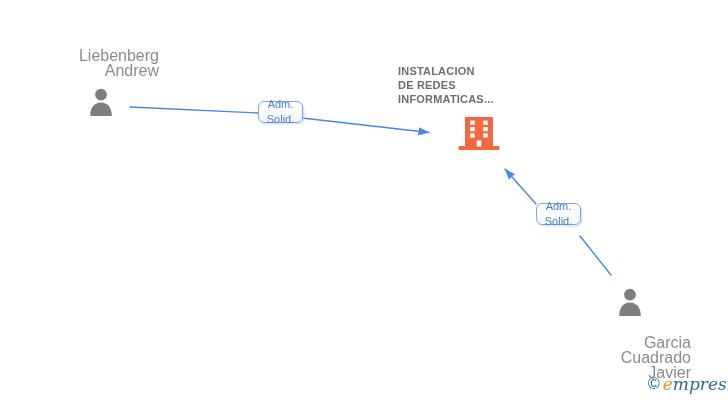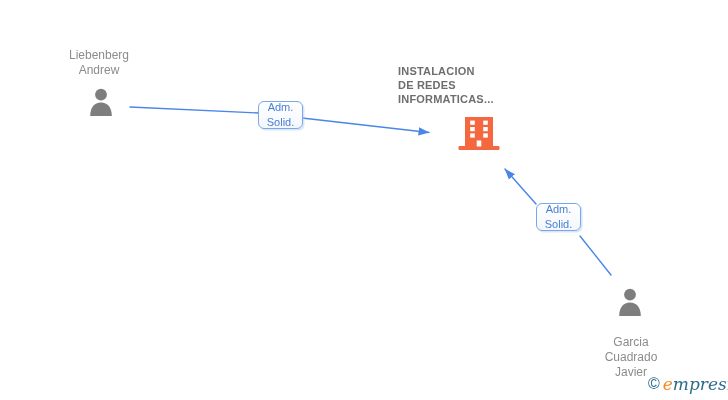--- a/index.html
+++ b/index.html
@@ -18,22 +18,22 @@
   #edge-layer {
     position: absolute;
     left: 0;
     top: 0;
     z-index: 1;
   }
   .node-label {
     position: absolute;
     z-index: 3;
     width: 120px;
-    text-align: center;
-    font-size: 12px;
+    text-align: right;
+    font-size: 16px;
     line-height: 15px;
     color: #8C8C8C;
     white-space: pre-line;
     cursor: pointer;
   }
   #lbl-liebenberg { left: 39px;  top: 48px;  }
   #lbl-garcia     { left: 571px; top: 323px; margin-top: 12px; }
   .company-title {
     position: absolute;
     z-index: 3;
@@ -54,21 +54,21 @@
     z-index: 3;
     cursor: pointer;
   }
   #person-1   { left: 87px;  top: 88px;  }
   #person-2   { left: 616px; top: 288px; }
   #building-1 { left: 458px; top: 117px; }
   .edge-box {
     position: absolute;
     z-index: 2;
     width: 45px;
-    height: 28px;
+    height: 22px;
     box-sizing: border-box;
     border: 1.5px solid #7AA7EA;
     border-radius: 6px;
     background: linear-gradient(180deg, #ffffff 0%, #f3f7fd 100%);
     box-shadow: 1.5px 1.5px 0 rgba(170, 200, 235, 0.45);
     display: flex;
     align-items: center;
     justify-content: center;
     text-align: center;
     font-size: 11px;

